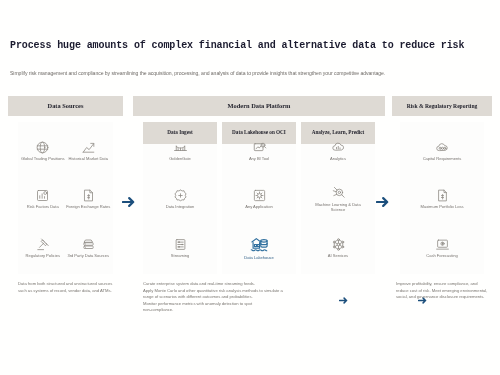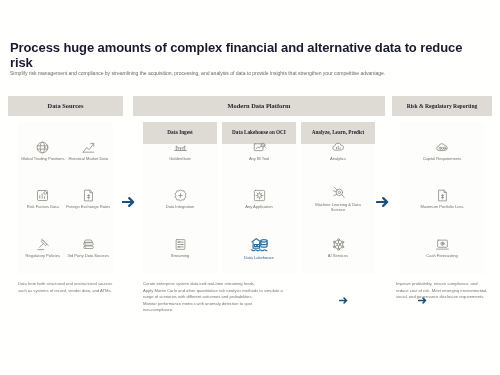--- a/index.html
+++ b/index.html
@@ -7,22 +7,22 @@
     width:500px;height:375px;
     background:#ffffff;
     font-family:"Liberation Sans", sans-serif;
     color:#3d3d3d;
     overflow:hidden;
   }
   .page{position:relative;width:500px;height:375px;background:#fffffe;}
 
   .title{
     position:absolute;left:10px;top:40px;width:470px;
-    font-family:Liberation Sans, sans-serif;
-    font-weight:bold;font-size:13px;color:#1b1b2f;
+    font-family:Liberation Mono, monospace;
+    font-weight:bold;font-size:10px;color:#1b1b2f;
     letter-spacing:-0.1px;
   }
   .subtitle{
     position:absolute;left:10px;top:70px;width:482px;
     font-size:5.1px;color:#6e6a66;letter-spacing:-0.05px;
   }
 
   
   .col{position:absolute;}
   .band{

